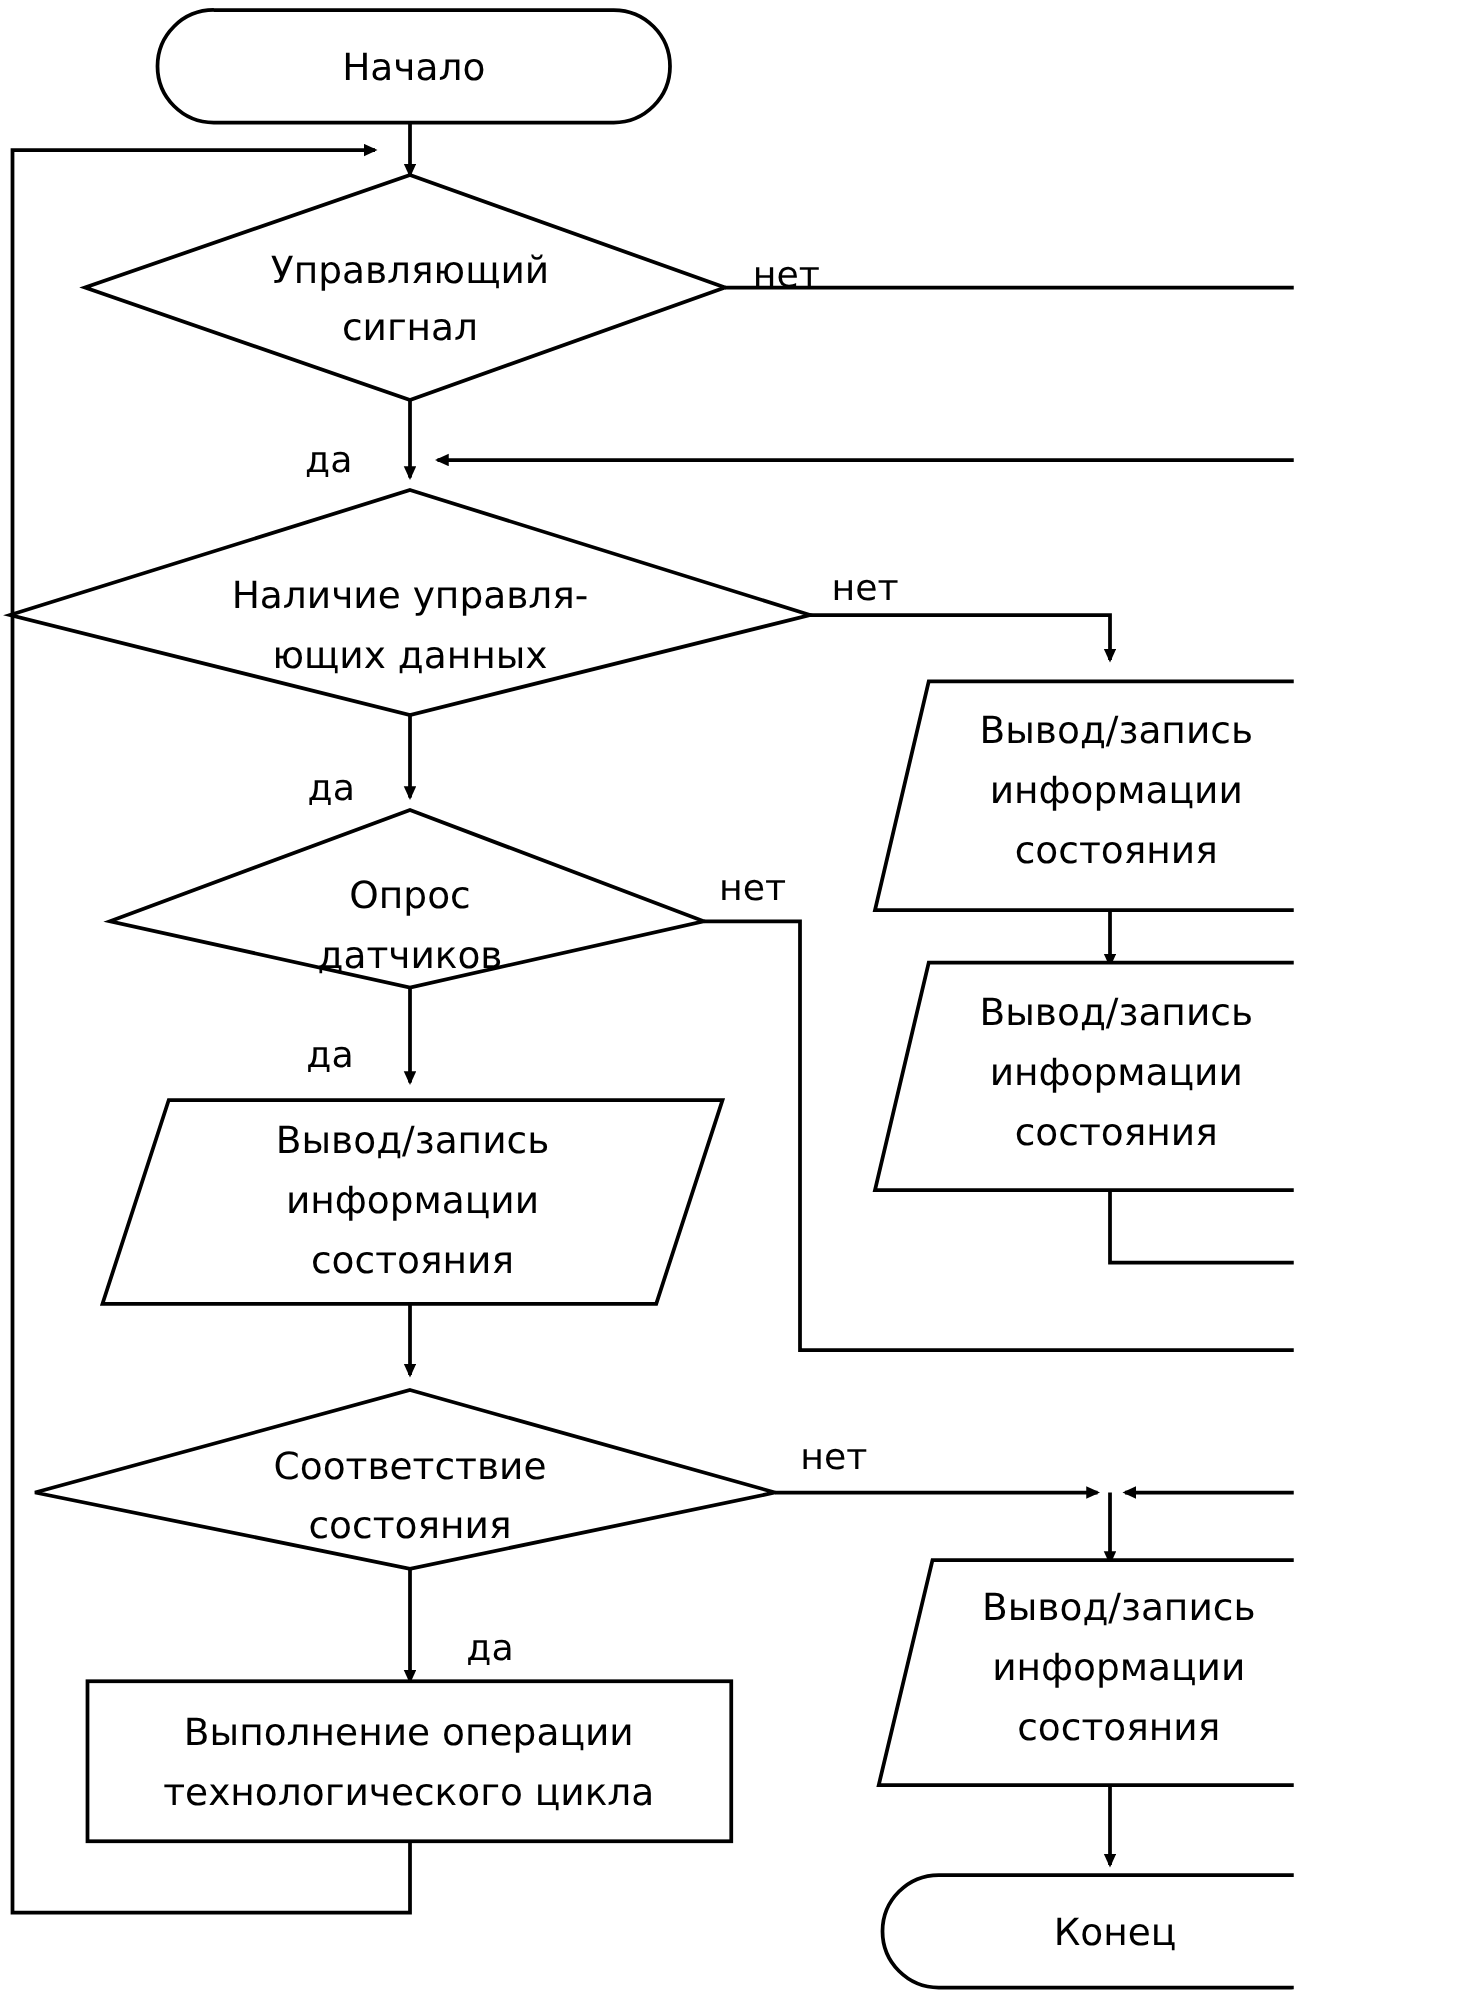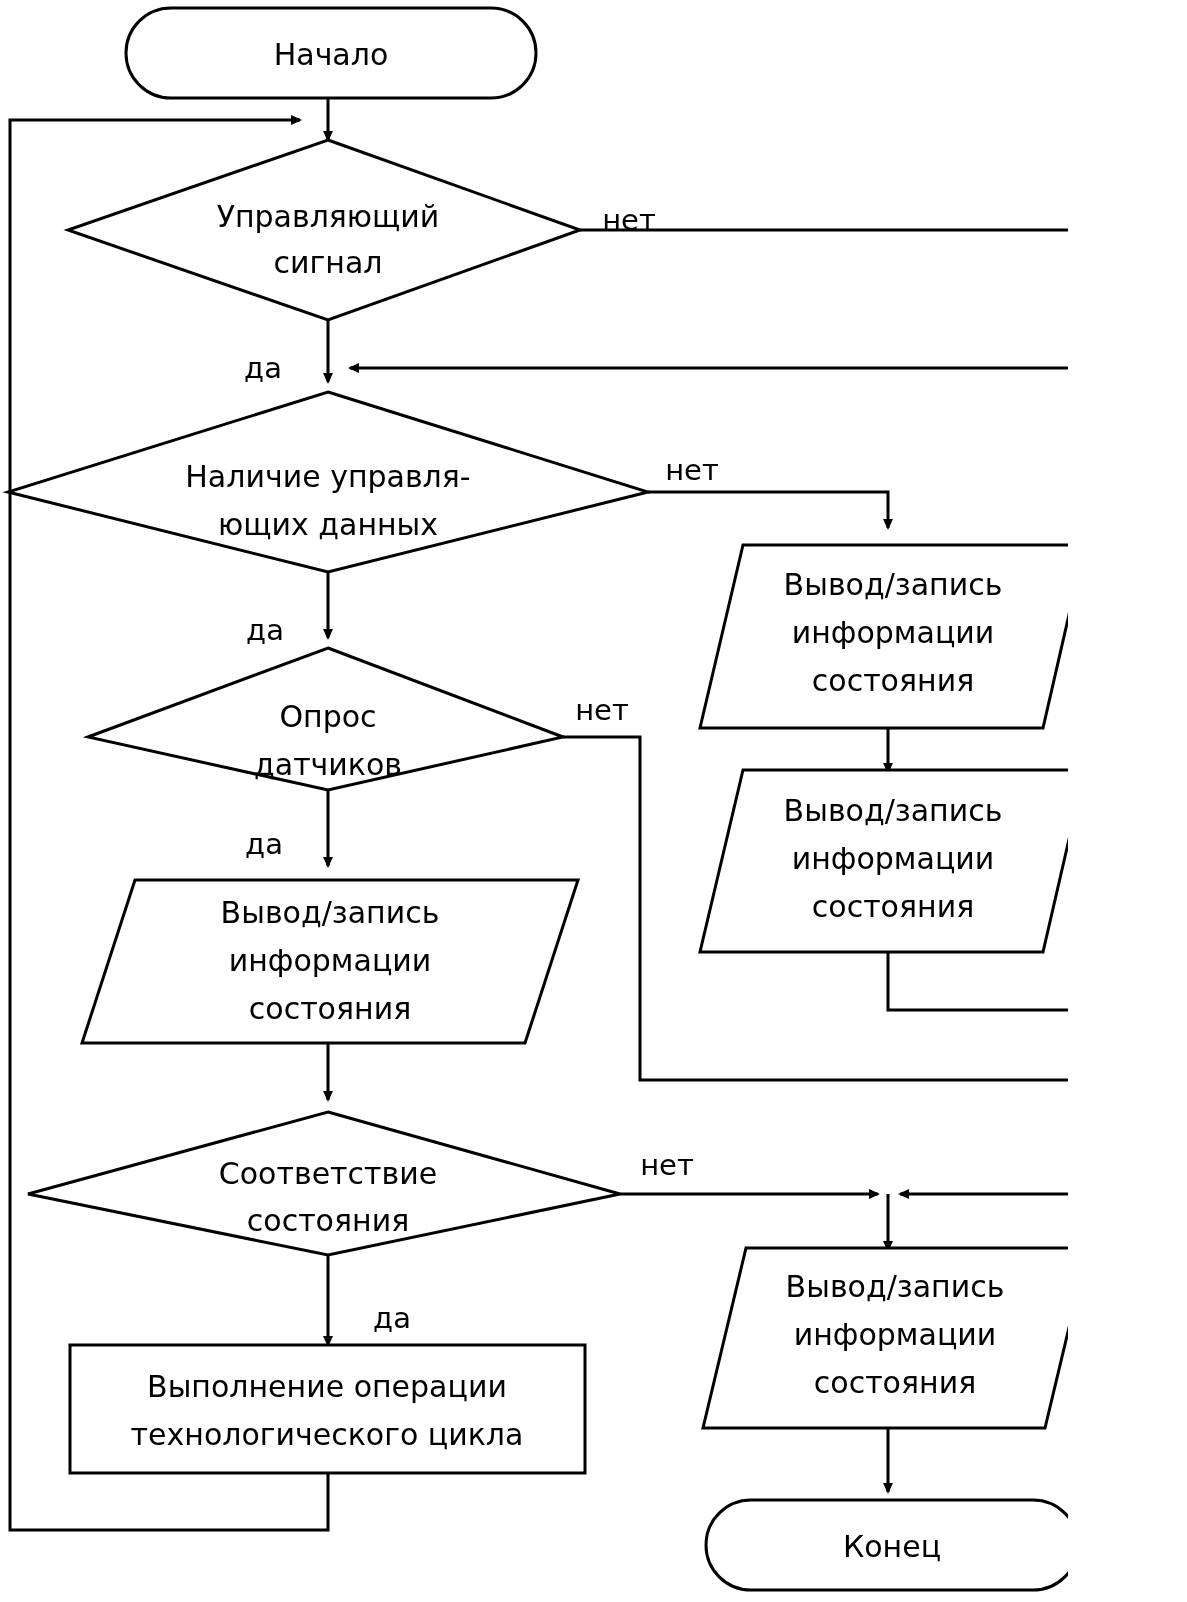--- a/index.html
+++ b/index.html
@@ -7,21 +7,20 @@
     padding: 0;
     background: #ffffff;
   }
   #canvas {
     position: relative;
     width: 1035px;
     height: 1602px;
     background: #ffffff;
     font-family: "DejaVu Sans", sans-serif;
     overflow: hidden;
-    padding-left: 33px;
   }
   #flow-svg {
     position: absolute;
     left: 0;
     top: 0;
     width: 1187px;
     height: 1602px;
   }
   .node-shape {
     fill: #ffffff;

